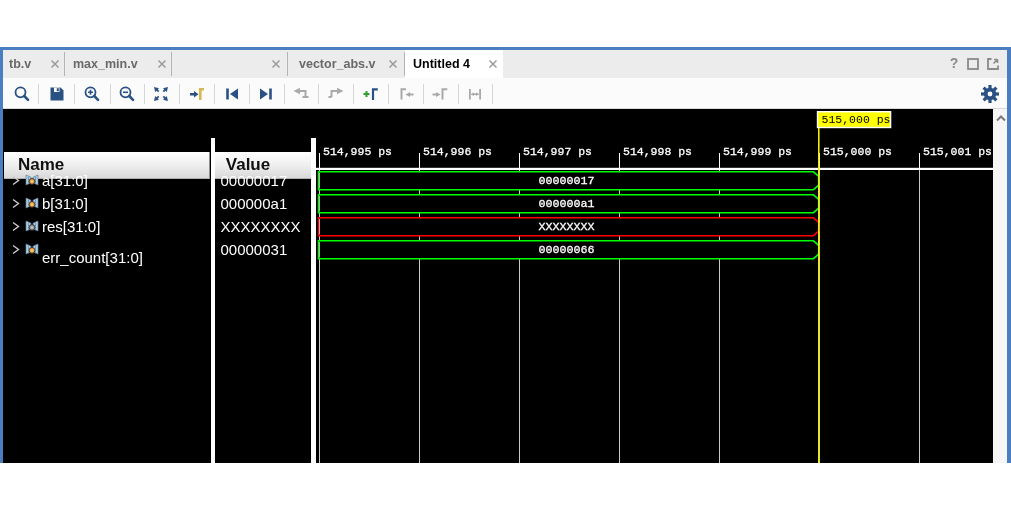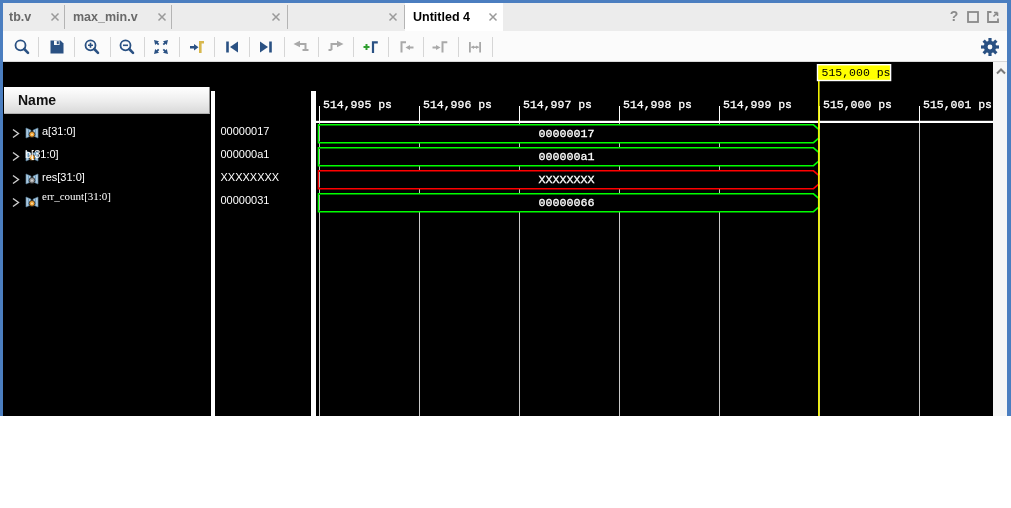--- a/index.html
+++ b/index.html
@@ -1,28 +1,29 @@
 <!DOCTYPE html>
 <html><head><meta charset="utf-8">
 <style>
 html,body{margin:0;padding:0;}
 body{font-family:"Liberation Sans",sans-serif;}
-#win{position:relative;width:1011px;height:416px;background:#4b7ec0;overflow:hidden;}
+#win{position:relative;width:1011px;height:416px;background:#4b7ec0;overflow:hidden;margin-top:47px;}
 .abs{position:absolute;}
 .tabtxt{position:absolute;top:3px;height:28px;line-height:28px;font-size:12.5px;font-weight:bold;color:#696969;white-space:nowrap;}
 .sep{position:absolute;top:5px;width:1px;height:24px;background:#b4b4b4;}
 .tsep{position:absolute;top:37px;width:1px;height:20px;background:#d6d6d6;}
-.rowname{position:absolute;color:#fff;font-size:11px;white-space:nowrap;}
-.hdr{position:absolute;top:87px;height:26px;background:linear-gradient(#ffffff,#ededed 55%,#d9d9d9);border-bottom:1px solid #b0b0b0;font-size:14px;font-weight:bold;color:#111;line-height:26px;}
+.rowname{position:absolute;color:#fff;font-size:15px;white-space:nowrap;}
+.hdr{position:absolute;top:105px;height:26px;background:linear-gradient(#ffffff,#ededed 55%,#d9d9d9);border-bottom:1px solid #b0b0b0;font-size:17px;font-weight:bold;color:#111;line-height:26px;}
 </style></head><body>
 <div id="win">
 <div class="abs" style="left:3px;top:3px;width:1004px;height:28px;background:#ececec;"></div>
 <div class="abs" style="left:405px;top:3px;width:98px;height:28px;background:#ffffff;"></div>
 <div class="tabtxt" style="left:9px;">tb.v</div>
 <div class="tabtxt" style="left:73px;">max_min.v</div>
+<div class="tabtxt" style="left:299px;">vector_abs.v</div>
 <div class="tabtxt" style="left:413px;color:#000;text-align:center;">Untitled 4</div>
 <svg class="abs" style="left:50px;top:12px;" width="10" height="10">
       <path d="M1.5,1.5 L8.5,8.5 M8.5,1.5 L1.5,8.5" stroke="#9a9a9a" stroke-width="1.5" fill="none"></path>
     </svg>
 <svg class="abs" style="left:157px;top:12px;" width="10" height="10">
       <path d="M1.5,1.5 L8.5,8.5 M8.5,1.5 L1.5,8.5" stroke="#9a9a9a" stroke-width="1.5" fill="none"></path>
     </svg>
 <svg class="abs" style="left:271px;top:12px;" width="10" height="10">
       <path d="M1.5,1.5 L8.5,8.5 M8.5,1.5 L1.5,8.5" stroke="#9a9a9a" stroke-width="1.5" fill="none"></path>
     </svg>
@@ -140,20 +141,21 @@
         <rect x="-1.6" y="-9" width="3.2" height="4.5" fill="#2a5183" transform="rotate(180)"></rect>
         <rect x="-1.6" y="-9" width="3.2" height="4.5" fill="#2a5183" transform="rotate(225)"></rect>
         <rect x="-1.6" y="-9" width="3.2" height="4.5" fill="#2a5183" transform="rotate(270)"></rect>
         <rect x="-1.6" y="-9" width="3.2" height="4.5" fill="#2a5183" transform="rotate(315)"></rect>
         <circle cx="0" cy="0" r="6.2" fill="#2a5183"></circle>
         <circle cx="0" cy="0" r="2.4" fill="#fbfbfb"></circle>
       </g>
     </svg>
 <div class="abs" style="left:3px;top:62px;width:1004px;height:441.5px;background:#000;"></div>
 <div class="hdr" style="left:4px;width:191px;border-right:1px solid #909090;padding-left:14px;">Name</div>
+<div class="hdr" style="left:215px;width:96px;text-align:center;"><span style="position:relative;left:-15px;">Value</span></div>
 <div class="abs" style="left:211px;top:91px;width:4px;height:412.5px;background:#fff;"></div>
 <div class="abs" style="left:311px;top:91px;width:5px;height:412.5px;background:#fff;"></div>
 <svg class="abs" style="left:11px;top:128.0px;" width="10" height="11">
       <path d="M2,1.5 L7.5,5.5 L2,9.5" fill="none" stroke="#cccccc" stroke-width="1.4"></path>
     </svg>
 <svg class="abs" style="left:25px;top:126.5px;" width="14" height="13">
 <polygon points="1,1 6,3.2 6,8.8 1,11" fill="#b7d3e8" stroke="#5a7f9a" stroke-width="0.7"></polygon>
 <polygon points="13,1 8,3.2 8,8.8 13,11" fill="#b7d3e8" stroke="#5a7f9a" stroke-width="0.7"></polygon>
 <line x1="3.5" y1="2.6" x2="3.5" y2="9.4" stroke="#6d9cc0" stroke-width="1.3"></line>
 <line x1="10.5" y1="2.6" x2="10.5" y2="9.4" stroke="#6d9cc0" stroke-width="1.3"></line>
@@ -166,21 +168,21 @@
       <path d="M2,1.5 L7.5,5.5 L2,9.5" fill="none" stroke="#cccccc" stroke-width="1.4"></path>
     </svg>
 <svg class="abs" style="left:25px;top:149.5px;" width="14" height="13">
 <polygon points="1,1 6,3.2 6,8.8 1,11" fill="#b7d3e8" stroke="#5a7f9a" stroke-width="0.7"></polygon>
 <polygon points="13,1 8,3.2 8,8.8 13,11" fill="#b7d3e8" stroke="#5a7f9a" stroke-width="0.7"></polygon>
 <line x1="3.5" y1="2.6" x2="3.5" y2="9.4" stroke="#6d9cc0" stroke-width="1.3"></line>
 <line x1="10.5" y1="2.6" x2="10.5" y2="9.4" stroke="#6d9cc0" stroke-width="1.3"></line>
 <circle cx="7" cy="7.4" r="2.9" fill="#f0a030" stroke="#222" stroke-width="0.8"></circle>
 <circle cx="7" cy="7.6" r="1.1" fill="#f8d8a0"></circle>
     </svg>
-<div class="rowname" style="left:25px;top:148.0px;">b[31:0]</div>
+<div class="rowname" style="left:42px;top:148.0px;">b[31:0]</div>
 <div class="rowname" style="left:220.5px;top:148.0px;">000000a1</div>
 <svg class="abs" style="left:11px;top:174.0px;" width="10" height="11">
       <path d="M2,1.5 L7.5,5.5 L2,9.5" fill="none" stroke="#cccccc" stroke-width="1.4"></path>
     </svg>
 <svg class="abs" style="left:25px;top:172.5px;" width="14" height="13">
 <polygon points="1,1 6,3.2 6,8.8 1,11" fill="#b7d3e8" stroke="#5a7f9a" stroke-width="0.7"></polygon>
 <polygon points="13,1 8,3.2 8,8.8 13,11" fill="#b7d3e8" stroke="#5a7f9a" stroke-width="0.7"></polygon>
 <line x1="3.5" y1="2.6" x2="3.5" y2="9.4" stroke="#6d9cc0" stroke-width="1.3"></line>
 <line x1="10.5" y1="2.6" x2="10.5" y2="9.4" stroke="#6d9cc0" stroke-width="1.3"></line>
 <circle cx="7" cy="7.4" r="2.9" fill="#9a9a9a" stroke="#222" stroke-width="0.8"></circle>
@@ -192,21 +194,21 @@
       <path d="M2,1.5 L7.5,5.5 L2,9.5" fill="none" stroke="#cccccc" stroke-width="1.4"></path>
     </svg>
 <svg class="abs" style="left:25px;top:195.5px;" width="14" height="13">
 <polygon points="1,1 6,3.2 6,8.8 1,11" fill="#b7d3e8" stroke="#5a7f9a" stroke-width="0.7"></polygon>
 <polygon points="13,1 8,3.2 8,8.8 13,11" fill="#b7d3e8" stroke="#5a7f9a" stroke-width="0.7"></polygon>
 <line x1="3.5" y1="2.6" x2="3.5" y2="9.4" stroke="#6d9cc0" stroke-width="1.3"></line>
 <line x1="10.5" y1="2.6" x2="10.5" y2="9.4" stroke="#6d9cc0" stroke-width="1.3"></line>
 <circle cx="7" cy="7.4" r="2.9" fill="#f0a030" stroke="#222" stroke-width="0.8"></circle>
 <circle cx="7" cy="7.6" r="1.1" fill="#f8d8a0"></circle>
     </svg>
-<div class="rowname" style="left:42px;top:190px;font-family:Liberation Serif, serif;">err_count[31:0]</div>
+<div class="rowname" style="left:42px;top:202px;">err_count[31:0]</div>
 <div class="rowname" style="left:220.5px;top:194.0px;">00000031</div>
 <div class="abs" style="left:4px;top:450px;width:207px;height:3px;background:#fff;"></div>
 <div class="abs" style="left:215px;top:450px;width:96px;height:3px;background:#fff;"></div>
 <svg class="abs" style="left:316px;top:62px;" width="677" height="428" font-family="Liberation Mono, monospace">
       <rect x="0" y="0" width="677" height="428" fill="#000"></rect>
       <rect x="3" y="61" width="1" height="326.5" fill="#c9c9c9"></rect>
       <rect x="103" y="61" width="1" height="326.5" fill="#c9c9c9"></rect>
       <rect x="203" y="61" width="1" height="326.5" fill="#c9c9c9"></rect>
       <rect x="303" y="61" width="1" height="326.5" fill="#c9c9c9"></rect>
       <rect x="403" y="61" width="1" height="326.5" fill="#c9c9c9"></rect>

